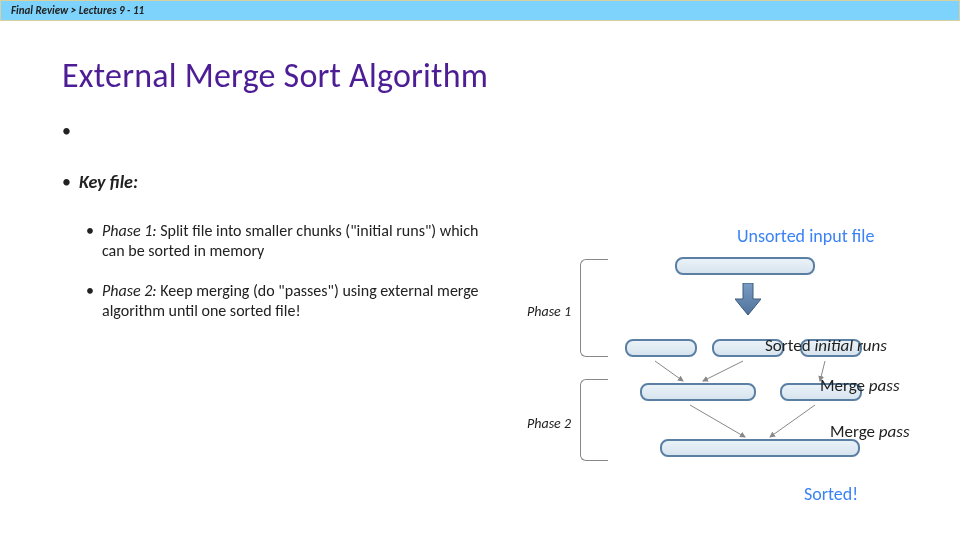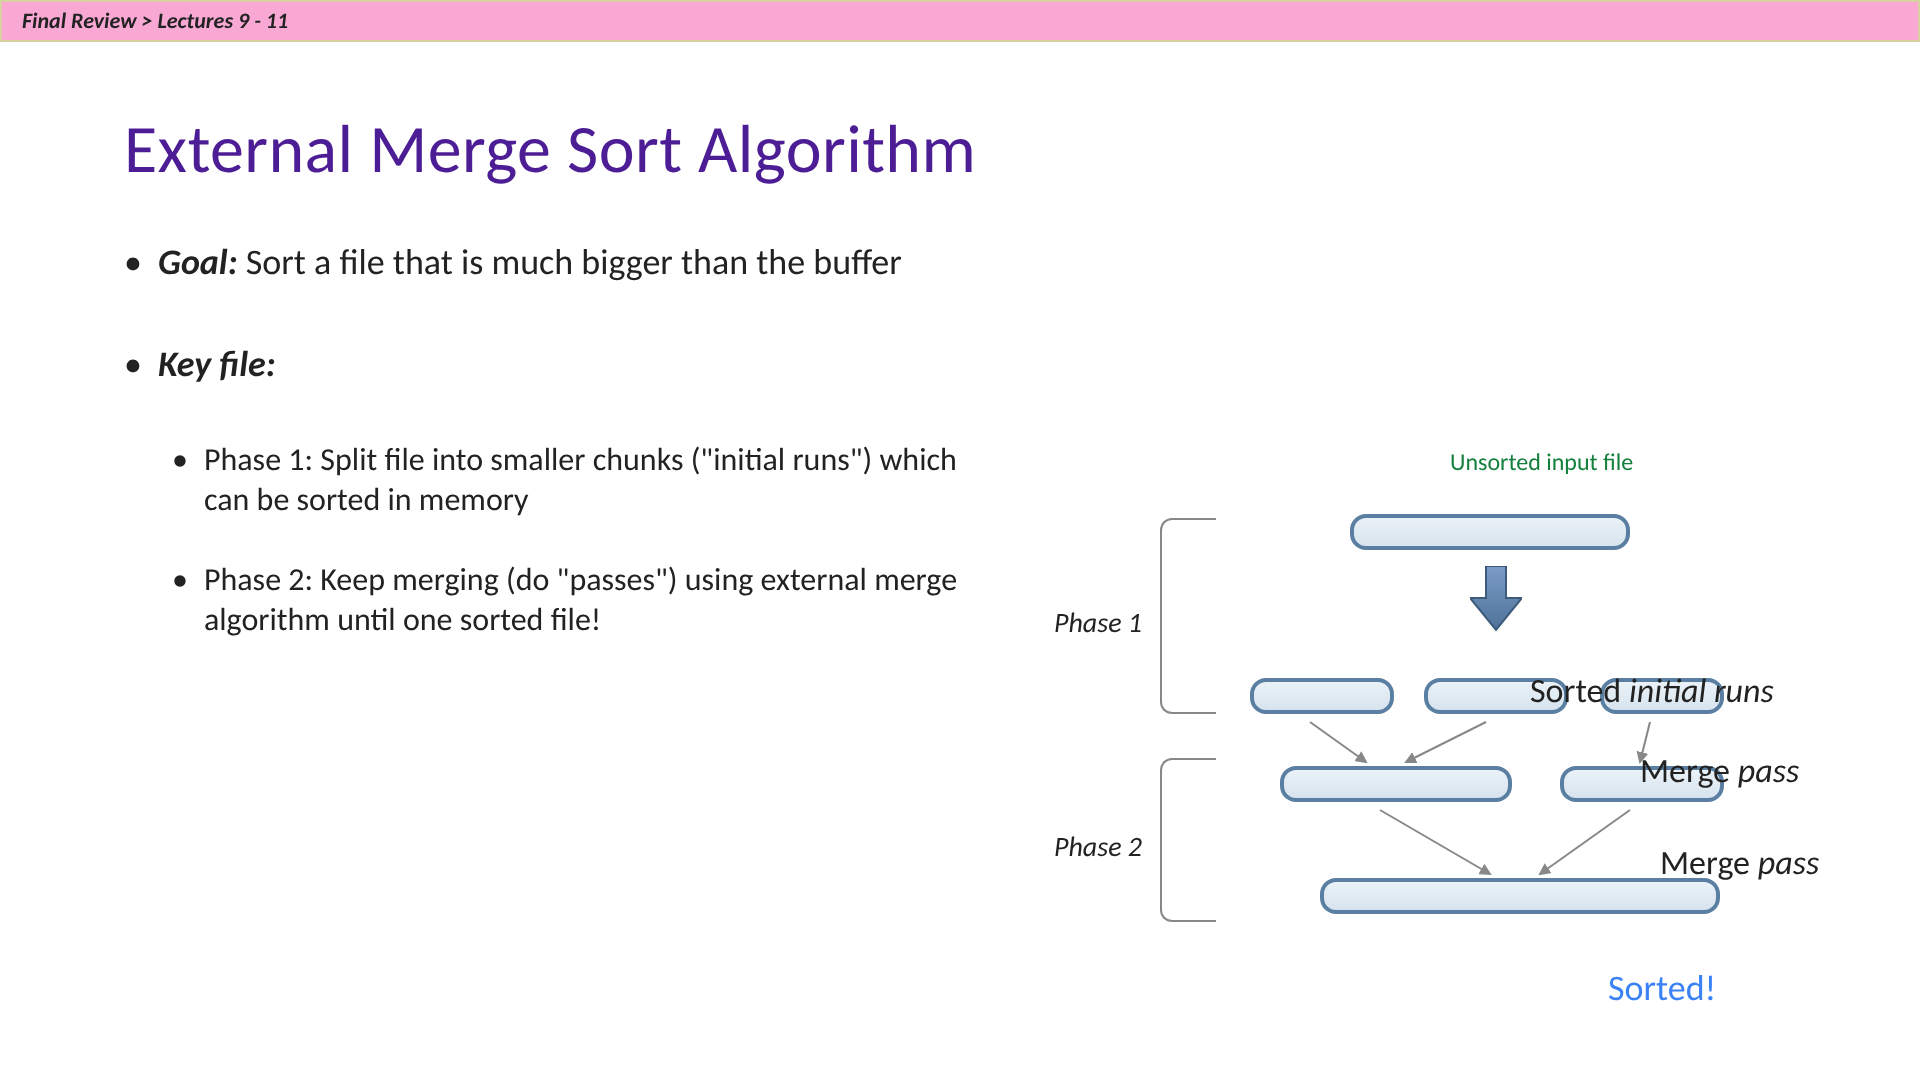--- a/index.html
+++ b/index.html
@@ -5,21 +5,21 @@
   * { margin: 0; padding: 0; box-sizing: border-box; }
   body {
     width: 960px;
     height: 540px;
     font-family: Calibri, "Segoe UI", Arial, sans-serif;
     background: #fff;
     position: relative;
     overflow: hidden;
   }
   .breadcrumb {
-    background: #f9a8d4;
+    background: #7dd3fc;
     border: 1px solid #d9d0a0;
     padding: 3px 10px;
     font-size: 11px;
     font-weight: bold;
     font-style: italic;
     color: #222;
   }
   .title {
     font-size: 34px;
     font-weight: 400;
@@ -47,36 +47,36 @@
     margin-top: 12px;
   }
   .sub-bullet {
     font-size: 16px;
     color: #222;
     line-height: 1.25;
     margin-bottom: 20px;
     display: flex;
   }
   .sub-bullet .dot { margin-right: 8px; }
-  .phasei { }
+  .phasei { font-style: italic; }
 
   
   .diagram {
     position: absolute;
     left: 520px;
     top: 225px;
     width: 420px;
     height: 290px;
   }
   .lbl-unsorted {
     position: absolute;
-    left: 205px;
+    left: 217px;
     top: 0;
-    font-size: 12px;
-    color: #15803d;
+    font-size: 18px;
+    color: #3b82f6;
   }
   .file-box {
     position: absolute;
     border: 2px solid #5a7fa3;
     border-radius: 8px;
     background: linear-gradient(#eaf2f8, #d7e4ee);
     height: 18px;
   }
   .box-top { left: 155px; top: 32px; width: 140px; }
 
@@ -181,23 +181,20 @@
 </head>
 <body>
 
 <div class="breadcrumb">Final Review  &gt;  Lectures 9 - 11</div>
 
 <h1 class="title">External Merge Sort Algorithm</h1>
 
 <div class="content">
   <div class="bullet">
     <span class="dot">•</span>
-    <div>
-      <span class="strong">Goal:</span><span> Sort a file that is much bigger than the buffer</span>
-    </div>
   </div>
 
   <div class="bullet">
     <span class="dot">•</span>
     <div>
       <span class="strong">Key file:</span>
     </div>
   </div>
 
   <div class="sub-bullets">

